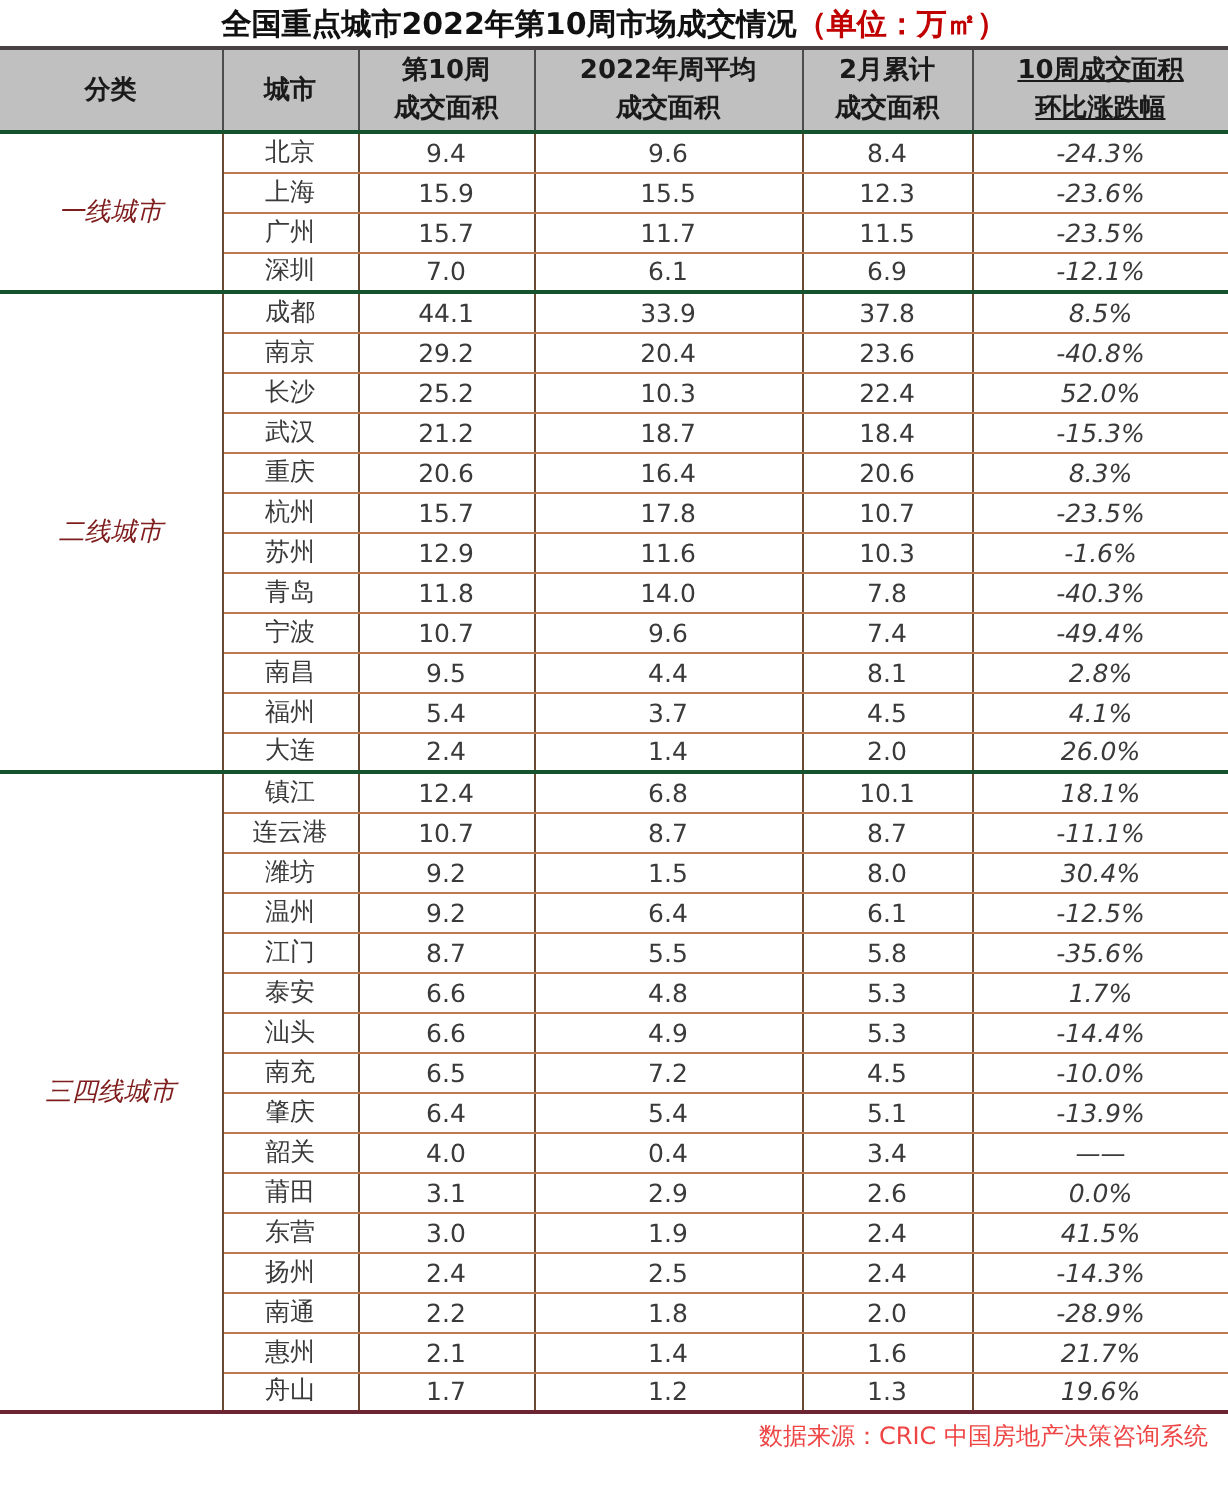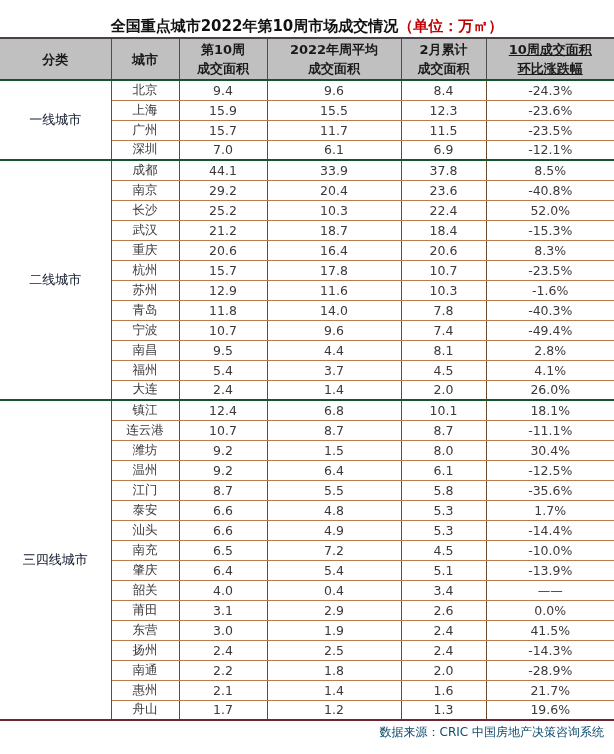--- a/index.html
+++ b/index.html
@@ -2,21 +2,21 @@
 <html><head>
 <meta charset="utf-8">
 <style>
   * { box-sizing: border-box; margin: 0; padding: 0; }
   html, body { background: #ffffff; }
   body {
     width: 614px;
     font-family: "DejaVu Sans", "Liberation Sans", sans-serif;
     color: #3a3a3a;
   }
-  .page { width: 614px; padding-top: 16px; }
+  .page { width: 614px; padding-top: 2px; }
 
   .title-bar {
     width: 100%;
     text-align: center;
     font-size: 15px;
     font-weight: bold;
     color: #111111;
     line-height: 20px;
     height: 21px;
     white-space: nowrap;
@@ -55,33 +55,34 @@
     text-align: center;
     vertical-align: middle;
     padding: 0;
     border-left: 1px solid #6b4a33;
     border-right: 1px solid #6b4a33;
     border-top: 1px solid #bd7a4e;
     border-bottom: 1px solid #bd7a4e;
     white-space: nowrap;
     overflow: hidden;
   }
-  td:last-child { border-right: none; }
+  td:last-child { border-right: none; font-style: italic; }
   td.cat-cell {
     border-left: none;
     font-size: 13px;
-    color: #0f172a;
+    color: #7f1d1d;
+    font-style: italic;
   }
   tr.group-start td { border-top: 2px solid #14532d; }
 
   .source-note {
     width: 100%;
     text-align: right;
     font-size: 12px;
-    color: #0c4a6e;
+    color: #ef4444;
     padding: 3px 10px 0 0;
     line-height: 16px;
   }
 </style>
 </head>
 <body>
 
 <div class="page">
 
   <div class="title-bar"><span>全国重点城市2022年第10周市场成交情况</span><span class="title-unit">（单位：万㎡）</span></div>

